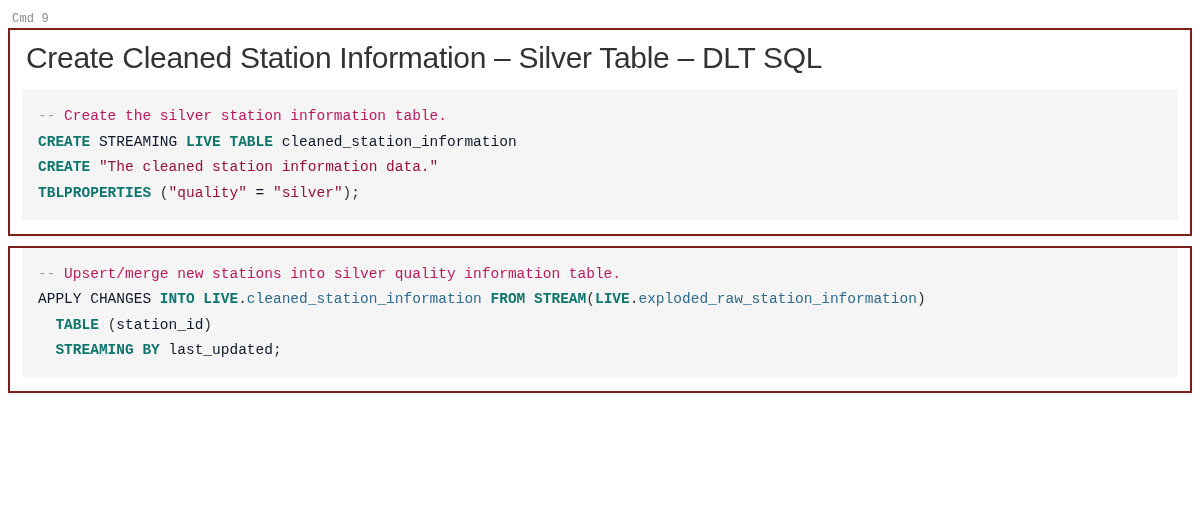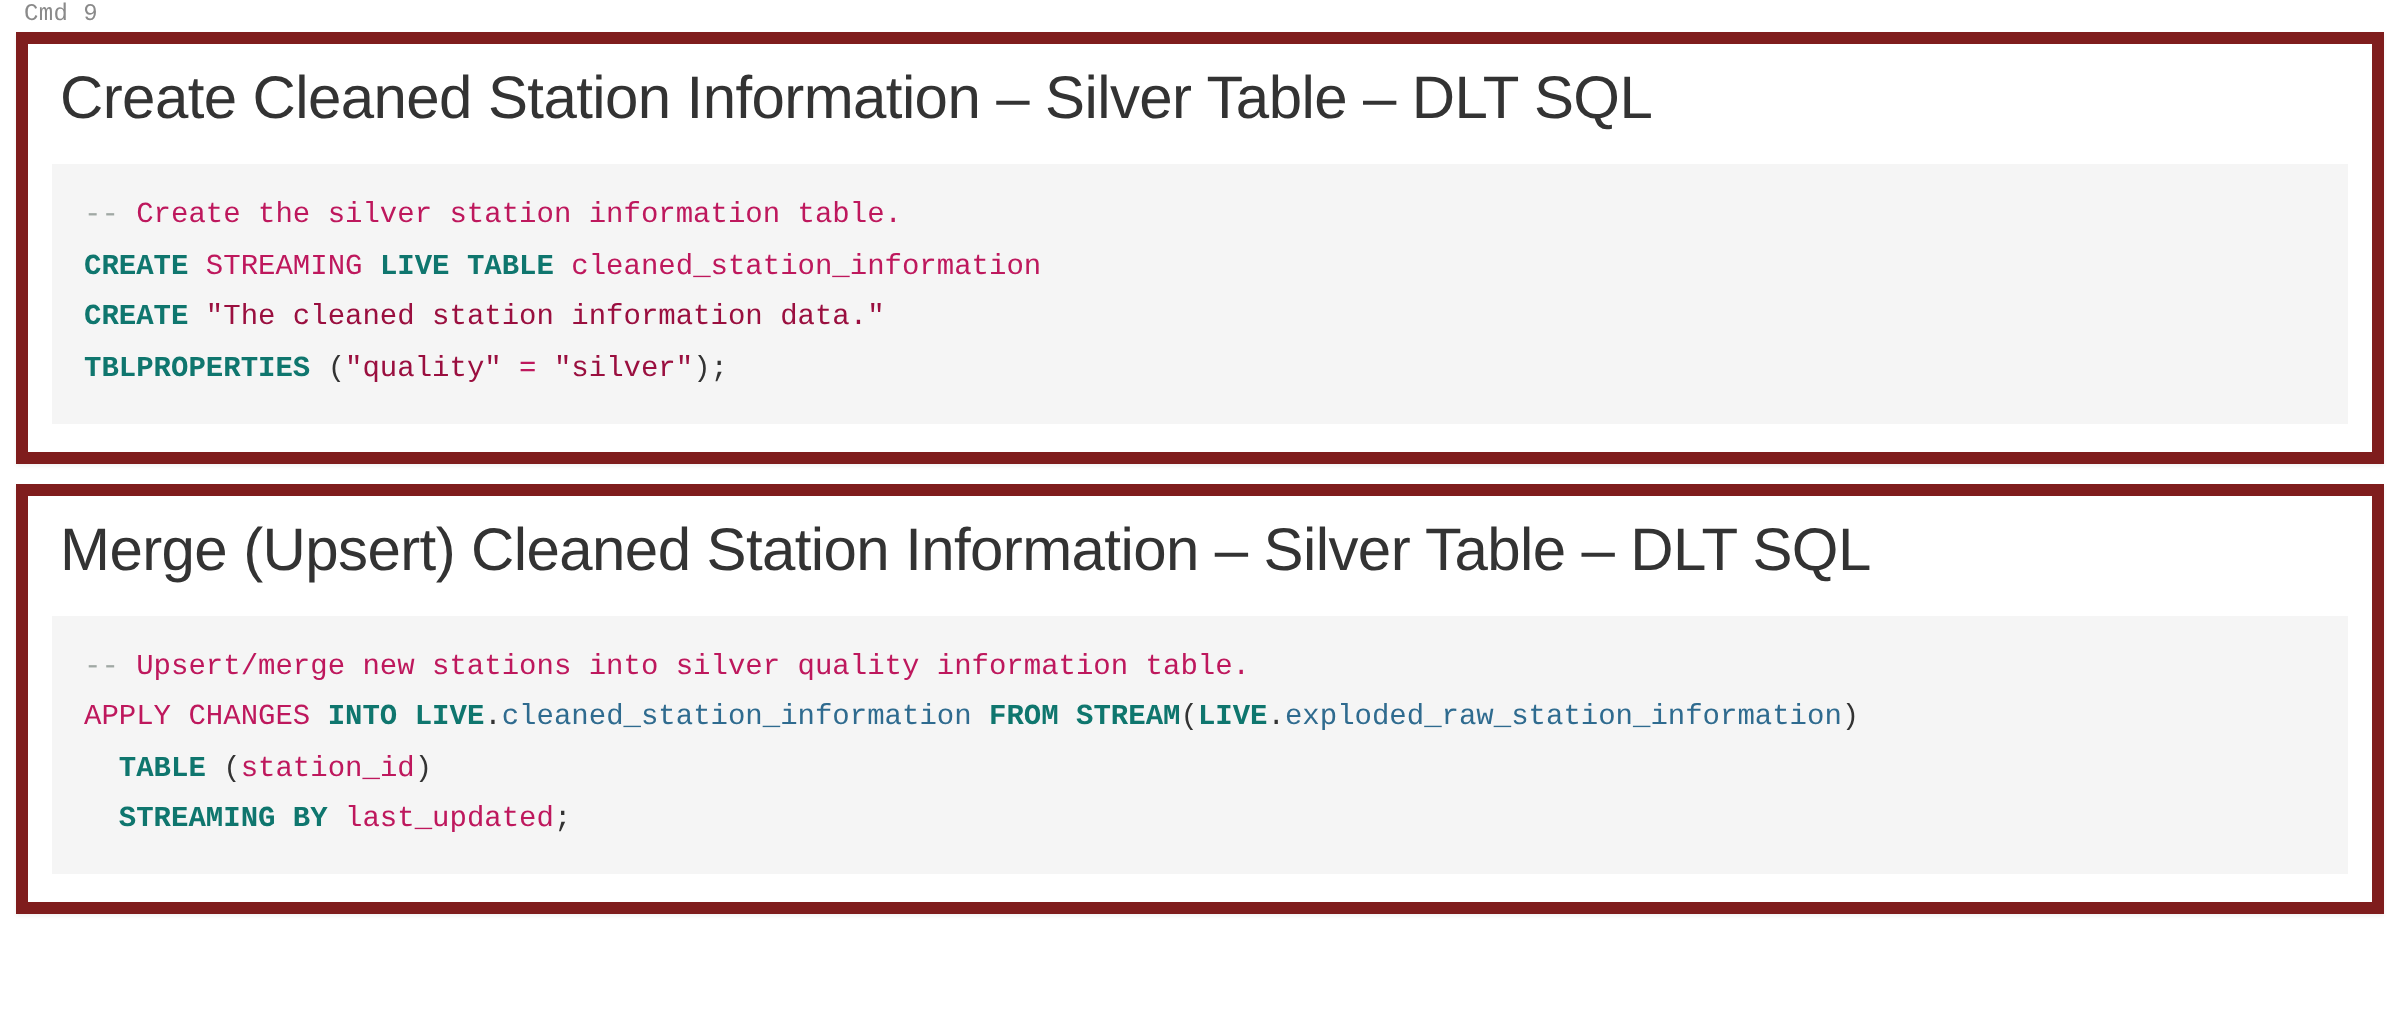--- a/index.html
+++ b/index.html
@@ -3,35 +3,35 @@
   <meta charset="utf-8">
   <style>
     * { margin: 0; padding: 0; box-sizing: border-box; }
     body {
       font-family: -apple-system, BlinkMacSystemFont, "Segoe UI", Helvetica, Arial, sans-serif;
       background: #ffffff;
       padding: 0 8px 16px 8px;
       color: #333;
     }
     .cell {
-      border: 6px solid #7f1d1d;
+      border: 2px solid #7f1d1d;
       margin-bottom: 10px;
       background: #fff;
       box-shadow: 0 1px 2px rgba(0,0,0,0.06);
     }
     .cell-label {
       font-family: "Consolas","Menlo","Courier New",monospace;
       font-size: 12px;
       color: #8a8a8a;
       padding: 0 0 2px 4px;
       margin-top: 8px;
       line-height: 1.2;
       letter-spacing: 0.2px;
     }
-    .cell-label:first-child { margin-top: 0; }
+    .cell-label:first-child { margin-top: 12px; }
     .cell-heading {
       font-weight: 300;
       font-size: 30px;
       letter-spacing: -0.3px;
       color: #333;
       padding: 10px 16px 14px 16px;
       line-height: 1.2;
     }
     .codeblock {
       margin: 0 12px 14px 12px;
@@ -40,37 +40,36 @@
       font-family: "Consolas","Menlo","Courier New",monospace;
       font-size: 14.5px;
       line-height: 1.75;
       color: #333;
       white-space: pre;
       overflow-x: auto;
     }
     .tok-comment { color: #be185d; }
     .tok-commentmarker { color: #a0a8a4; }
     .tok-kw { color: #0f766e; font-weight: 700; }
-    .tok-id { color: #be185d; }
+    .tok-id { color: #0f172a; }
     .tok-str { color: #9a0f3f; }
     .tok-obj { color: #2f6b8f; }
     .tok-punct { color: #333; }
   </style>
 </head>
 <body>
 
 <div id="root">
     <div class="cell-label">Cmd 9</div>
     <div class="cell">
       <h2 class="cell-heading">Create Cleaned Station Information – Silver Table – DLT SQL</h2>
       <pre class="codeblock"><span class="tok-commentmarker">--</span><span class="tok-comment"> Create the silver station information table.</span>
 <span class="tok-kw">CREATE</span><span class="tok-id"> STREAMING </span><span class="tok-kw">LIVE TABLE</span><span class="tok-id"> cleaned_station_information</span>
 <span class="tok-kw">CREATE</span><span class="tok-id"> </span><span class="tok-str">"The cleaned station information data."</span>
 <span class="tok-kw">TBLPROPERTIES</span><span class="tok-id"> </span><span class="tok-punct">(</span><span class="tok-str">"quality"</span><span class="tok-id"> = </span><span class="tok-str">"silver"</span><span class="tok-punct">);</span></pre>
     </div>
     <div class="cell">
-      <h2 class="cell-heading">Merge (Upsert) Cleaned Station Information – Silver Table – DLT SQL</h2>
       <pre class="codeblock"><span class="tok-commentmarker">--</span><span class="tok-comment"> Upsert/merge new stations into silver quality information table.</span>
 <span class="tok-id">APPLY CHANGES </span><span class="tok-kw">INTO</span><span class="tok-id"> </span><span class="tok-kw">LIVE</span><span class="tok-punct">.</span><span class="tok-obj">cleaned_station_information</span><span class="tok-id"> </span><span class="tok-kw">FROM</span><span class="tok-id"> </span><span class="tok-kw">STREAM</span><span class="tok-punct">(</span><span class="tok-kw">LIVE</span><span class="tok-punct">.</span><span class="tok-obj">exploded_raw_station_information</span><span class="tok-punct">)</span>
 <span class="tok-id">  </span><span class="tok-kw">TABLE</span><span class="tok-id"> </span><span class="tok-punct">(</span><span class="tok-id">station_id</span><span class="tok-punct">)</span>
 <span class="tok-id">  </span><span class="tok-kw">STREAMING BY</span><span class="tok-id"> last_updated</span><span class="tok-punct">;</span></pre>
     </div>
   </div>
 
 </body></html>

